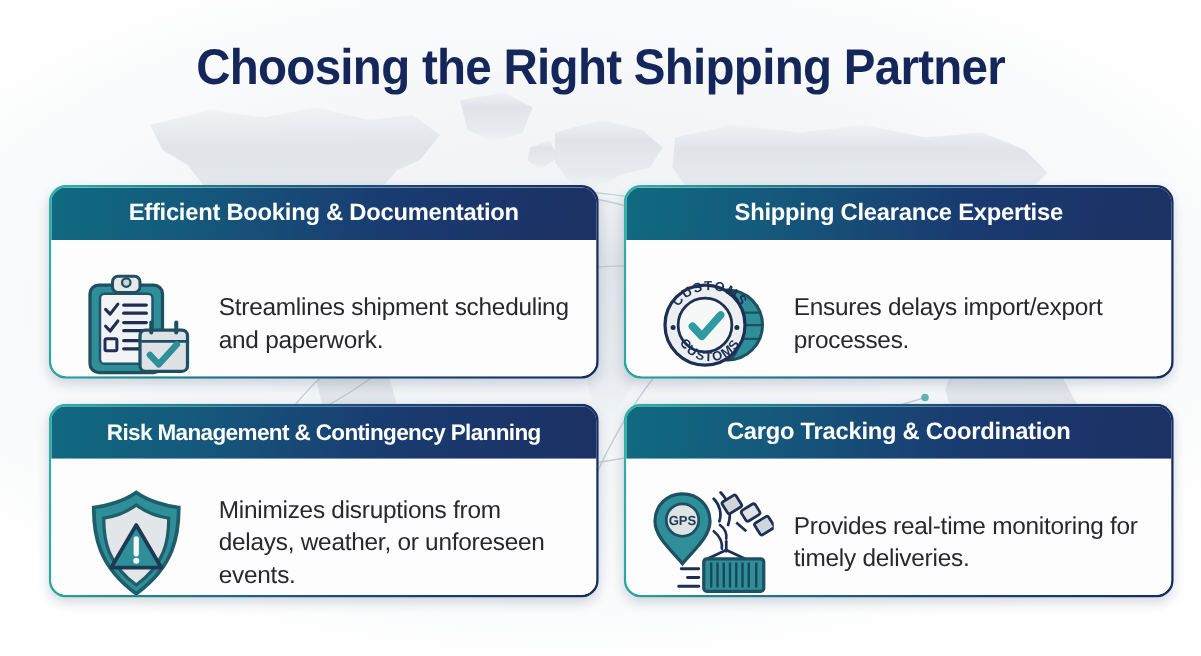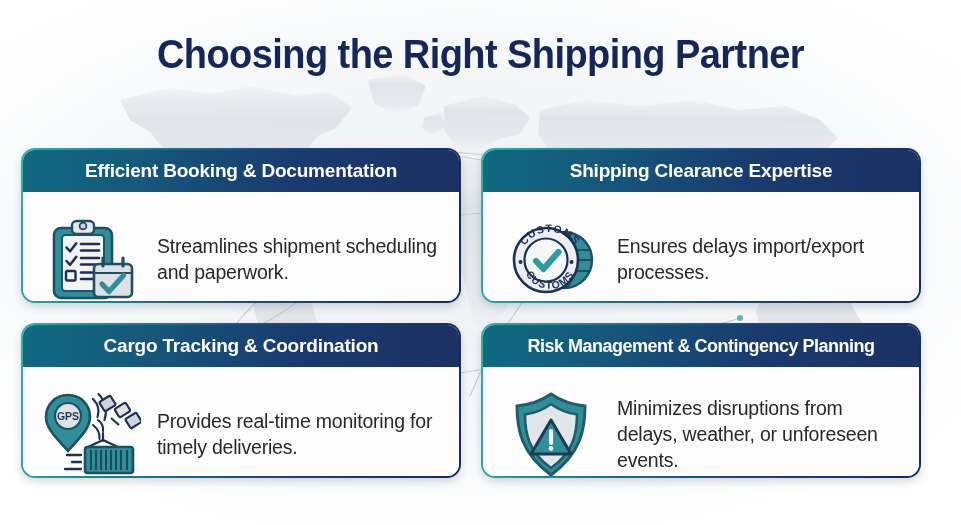--- a/index.html
+++ b/index.html
@@ -48,21 +48,21 @@
     color: #15275a;
     font-family: "Liberation Sans", sans-serif;
     z-index: 5;
     white-space: nowrap;
     transform: scaleX(0.95);
   }
 
   
   #cards {
     position: absolute;
-    left: 21px; top: 148px;
+    left: 39px; top: 148px;
     width: 898px; height: 348px;
     display: grid;
     grid-template-columns: 440px 440px;
     grid-template-rows: 155px 155px;
     column-gap: 18px;
     row-gap: 30px;
     z-index: 4;
     gap: 20px;
   }
 
@@ -267,20 +267,43 @@
               <path d="M34 47 l7.5 8 l15 -17" fill="none" stroke="#2f9aa2" stroke-width="6.2" stroke-linecap="round" stroke-linejoin="round"></path>
             </svg>
           </div>
           <div class="card-text">Ensures delays import/export processes.</div>
         </div>
       </div>
     </div>
 
     <div class="card">
       <div class="card-inner">
+        <div class="card-header tight">Risk Management &amp; Contingency Planning</div>
+        <div class="card-body">
+          <div class="card-icon">
+            <svg width="92" height="92" viewBox="0 0 92 92" aria-hidden="true">
+
+              <path d="M46 5 C 36 12, 22 16, 12 17 C 12 40, 16 64, 46 86
+                       C 76 64, 80 40, 80 17 C 70 16, 56 12, 46 5 Z" fill="#2f8f99" stroke="#1f5d6b" stroke-width="3"></path>
+
+              <path d="M46 15 C 38 21, 27 24.5, 20 25.5 C 20 44, 23.5 63, 46 79
+                       C 68.5 63, 72 44, 72 25.5 C 65 24.5, 54 21, 46 15 Z" fill="#e3e6e8" stroke="#1f5d6b" stroke-width="2.6"></path>
+
+              <path d="M46 31 L 66 65 L 26 65 Z" fill="#2f8f99" stroke="#1d3a55" stroke-width="3" stroke-linejoin="round"></path>
+              <line x1="46" y1="42" x2="46" y2="54" stroke="#f4f6f7" stroke-width="4.2" stroke-linecap="round"></line>
+              <circle cx="46" cy="59.5" r="2.4" fill="#f4f6f7"></circle>
+            </svg>
+          </div>
+          <div class="card-text">Minimizes disruptions from delays, weather, or unforeseen events.</div>
+        </div>
+      </div>
+    </div>
+
+    <div class="card">
+      <div class="card-inner">
         <div class="card-header">Cargo Tracking &amp; Coordination</div>
         <div class="card-body">
           <div class="card-icon">
             <svg width="100" height="92" viewBox="0 0 100 92" aria-hidden="true">
 
               <path d="M27 6 C 14.5 6, 5 15.5, 5 28 C 5 41, 19 52, 27 62
                        C 35 52, 49 41, 49 28 C 49 15.5, 39.5 6, 27 6 Z" fill="#2f8f99" stroke="#1f4f63" stroke-width="2.6"></path>
               <circle cx="27" cy="27" r="13" fill="#dfe3e5" stroke="#1f4f63" stroke-width="2.2"></circle>
               <text x="27" y="31" text-anchor="middle" font-family="'Liberation Sans', sans-serif" font-size="10.5" font-weight="bold" fill="#1d3a55">GPS</text>
 
@@ -322,37 +345,14 @@
                 <line x1="31" y1="73" x2="40" y2="73"></line>
                 <line x1="24" y1="80" x2="40" y2="80"></line>
               </g>
             </svg>
           </div>
           <div class="card-text">Provides real-time monitoring for timely deliveries.</div>
         </div>
       </div>
     </div>
 
-    <div class="card">
-      <div class="card-inner">
-        <div class="card-header tight">Risk Management &amp; Contingency Planning</div>
-        <div class="card-body">
-          <div class="card-icon">
-            <svg width="92" height="92" viewBox="0 0 92 92" aria-hidden="true">
-
-              <path d="M46 5 C 36 12, 22 16, 12 17 C 12 40, 16 64, 46 86
-                       C 76 64, 80 40, 80 17 C 70 16, 56 12, 46 5 Z" fill="#2f8f99" stroke="#1f5d6b" stroke-width="3"></path>
-
-              <path d="M46 15 C 38 21, 27 24.5, 20 25.5 C 20 44, 23.5 63, 46 79
-                       C 68.5 63, 72 44, 72 25.5 C 65 24.5, 54 21, 46 15 Z" fill="#e3e6e8" stroke="#1f5d6b" stroke-width="2.6"></path>
-
-              <path d="M46 31 L 66 65 L 26 65 Z" fill="#2f8f99" stroke="#1d3a55" stroke-width="3" stroke-linejoin="round"></path>
-              <line x1="46" y1="42" x2="46" y2="54" stroke="#f4f6f7" stroke-width="4.2" stroke-linecap="round"></line>
-              <circle cx="46" cy="59.5" r="2.4" fill="#f4f6f7"></circle>
-            </svg>
-          </div>
-          <div class="card-text">Minimizes disruptions from delays, weather, or unforeseen events.</div>
-        </div>
-      </div>
-    </div>
-
   </div>
 </div>
 
 </body></html>

